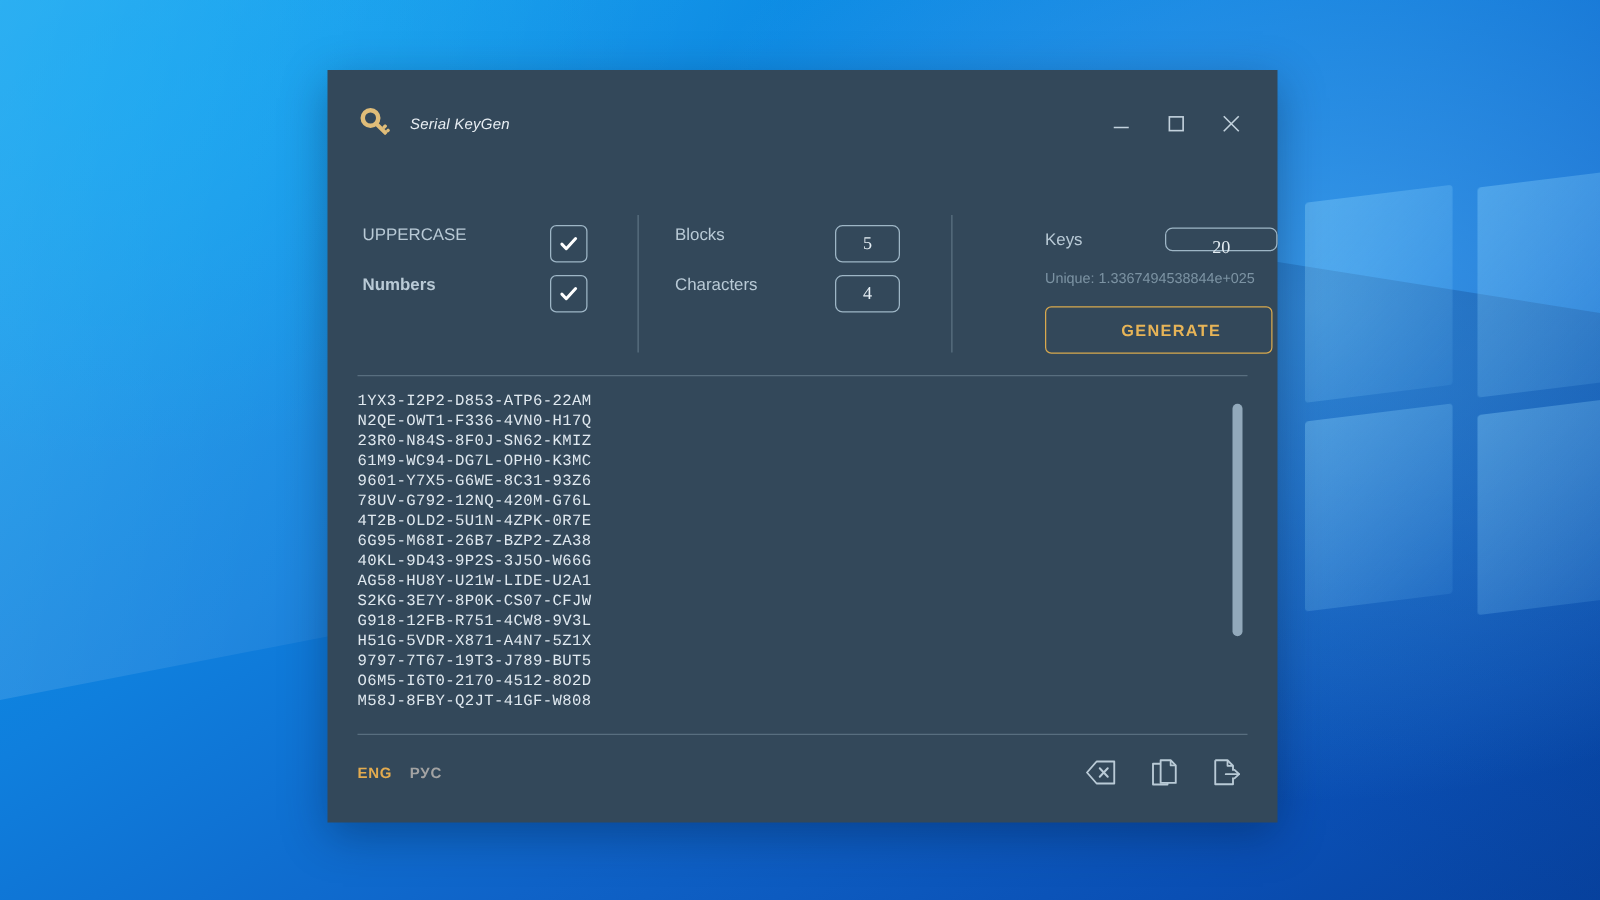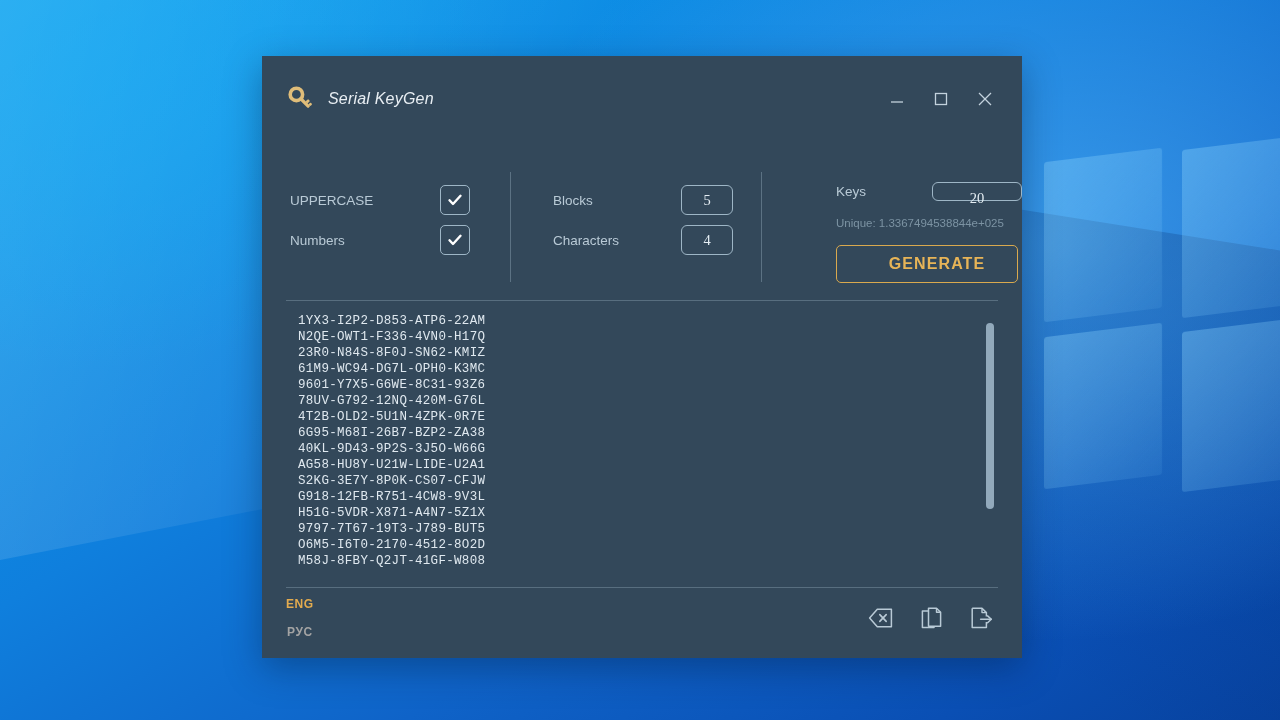--- a/index.html
+++ b/index.html
@@ -73,21 +73,21 @@
     position: absolute;
     left: 24px;
     top: 28px;
     display: flex;
     align-items: center;
     gap: 12px;
   }
   .brand-icon { width: 30px; height: 30px; display: block; }
   .brand-title {
     font-style: italic;
-    font-size: 16px;
+    font-size: 12px;
     color: #e8eef3;
     letter-spacing: 0.2px;
     white-space: nowrap;
   }
 
   .wincontrols {
     position: absolute;
     right: 20px;
     top: 28px;
     display: flex;
@@ -103,43 +103,42 @@
 
   
   .options {
     position: relative;
     height: 140px;
     padding: 0 24px;
   }
 
   .col { position: absolute; top: 0; }
   .col-left   { left: 28px;  width: 180px; }
-  .col-mid    { left: 291px; width: 180px; }
+  .col-mid    { left: 278px; width: 180px; }
   .col-right  { left: 574px; width: 186px; }
 
   .vdivider {
     position: absolute;
     top: 28px;
     width: 1px;
     height: 110px;
     background: rgba(176,200,216,0.33);
   }
   .vdivider.v1 { left: 248px; }
   .vdivider.v2 { left: 499px; }
 
   .optrow {
     display: flex;
-    align-items: center;
     justify-content: space-between;
     height: 40px;
     margin-bottom: 0;
   }
   .optrow.r1 { margin-top: 36px; }
   .optrow.r2 { margin-top: 0px; }
-  .optrow.r3 { margin-top: 0px; }
+  .optrow.r3 { margin-top: 0px; font-weight: bold; }
 
   .optlabel {
     font-size: 13.5px;
     color: #b9cad6;
     white-space: nowrap;
   }
 
   .checkbox {
     width: 30px; height: 30px;
     border: 1.3px solid #9eb6c6;
@@ -183,21 +182,21 @@
   }
   .generate-btn {
     margin-top: 16px;
     width: 182px;
     height: 38px;
     border: 1.3px solid #d9a94e;
     border-radius: 5px;
     background: transparent;
     color: #e7b457;
     font-family: "Liberation Sans", sans-serif;
-    font-size: 16px;
+    font-size: 13px;
     font-weight: bold;
     letter-spacing: 1.1px;
     cursor: pointer;
     display: flex; align-items: center; justify-content: center; padding-left: 20px;
   }
 
   
   .pattern {
     text-align: center;
     font-family: "Liberation Mono", monospace;
@@ -210,21 +209,21 @@
   .hdivider {
     height: 1px;
     background: rgba(176,200,216,0.30);
     margin: 16px 24px 0 24px;
   }
 
   
   .keylist-wrap {
     position: relative;
     height: 286px;
-    padding: 12px 24px 0 36px;
+    padding: 12px 24px 0 24px;
     overflow: hidden;
   }
   .keylist {
     font-family: "Liberation Mono", monospace;
     font-size: 12.5px;
     line-height: 16px;
     color: #dfe8ef;
     letter-spacing: 0.3px;
     white-space: pre;
   }
@@ -257,21 +256,21 @@
     margin: 0 24px;
   }
   .footer {
     position: relative;
     height: 60px;
     padding: 0 24px;
     display: flex;
     align-items: center;
     justify-content: space-between;
   }
-  .langs { display: flex; align-items: center; gap: 14px; flex-direction: column; }
+  .langs { display: flex; align-items: center; gap: 14px; }
   .lang {
     font-size: 12px;
     font-weight: bold;
     letter-spacing: 0.6px;
     cursor: pointer;
     color: #a3a3a3;
   }
   .lang.active { color: #e3ab4f; }
 
   .actions { display: flex; align-items: center; gap: 16px; }

